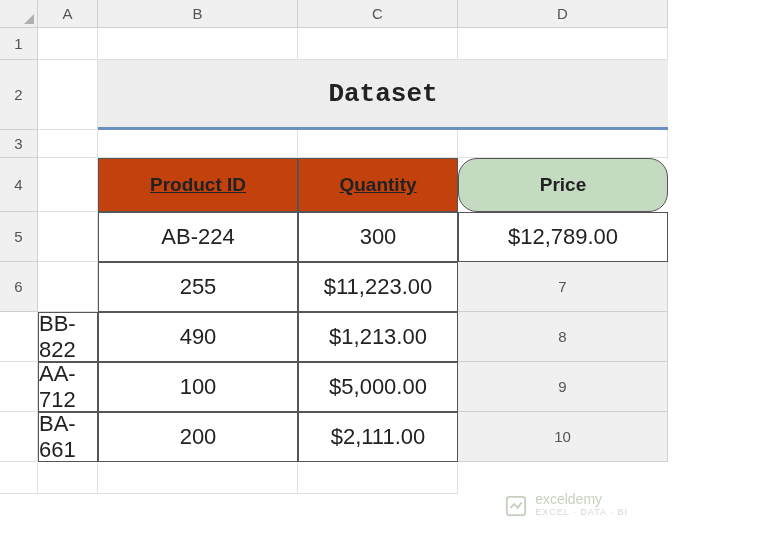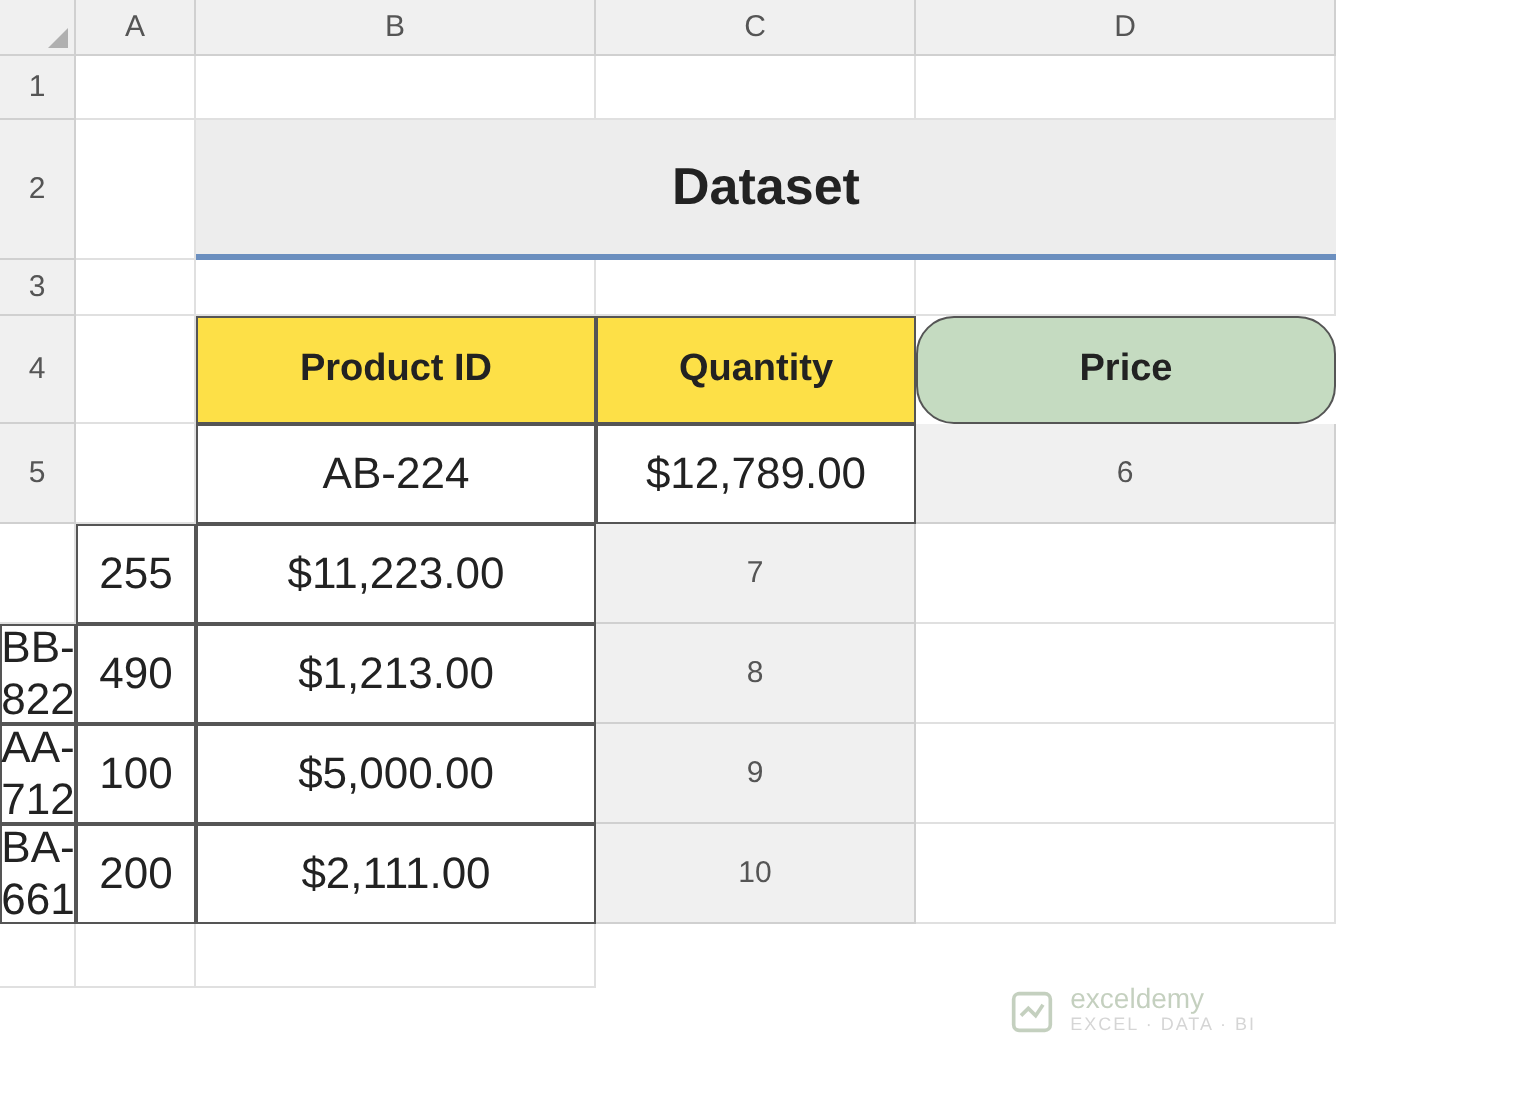--- a/index.html
+++ b/index.html
@@ -57,28 +57,29 @@
       border-top: 10px solid transparent;
     }
     .title-cell {
       grid-column: 3 / 6;
       background: #ededed;
       font-weight: bold;
       font-size: 26px;
       color: #222;
       border-bottom: 3px solid #6b8fbf;
       border-right: none;
+      font-family: Liberation Mono, monospace;
     }
     .th {
       font-weight: bold;
       font-size: 19px;
       border: 1px solid #555;
       color: #222;
     }
-    .th-blue { background: #fde047; }
+    .th-blue { background: #c2410c; text-decoration: underline; }
     .th-green { background: #c5dbc1; border-radius: 19px; }
     .td {
       border: 1px solid #555;
       font-size: 22px;
       color: #222;
       background: #fff;
     }
     .watermark {
       position: absolute;
       right: 140px;
@@ -122,20 +123,21 @@
 
   <div class="cell row-header">4</div>
   <div class="cell"></div>
   <div class="cell th th-blue">Product ID</div>
   <div class="cell th th-blue">Quantity</div>
   <div class="cell th th-green">Price</div>
 
   <div class="cell row-header">5</div>
   <div class="cell"></div>
   <div class="cell td">AB-224</div>
+  <div class="cell td">300</div>
   <div class="cell td">$12,789.00</div>
 
   <div class="cell row-header">6</div>
   <div class="cell"></div>
   <div class="cell td">255</div>
   <div class="cell td">$11,223.00</div>
 
   <div class="cell row-header">7</div>
   <div class="cell"></div>
   <div class="cell td">BB-822</div>

